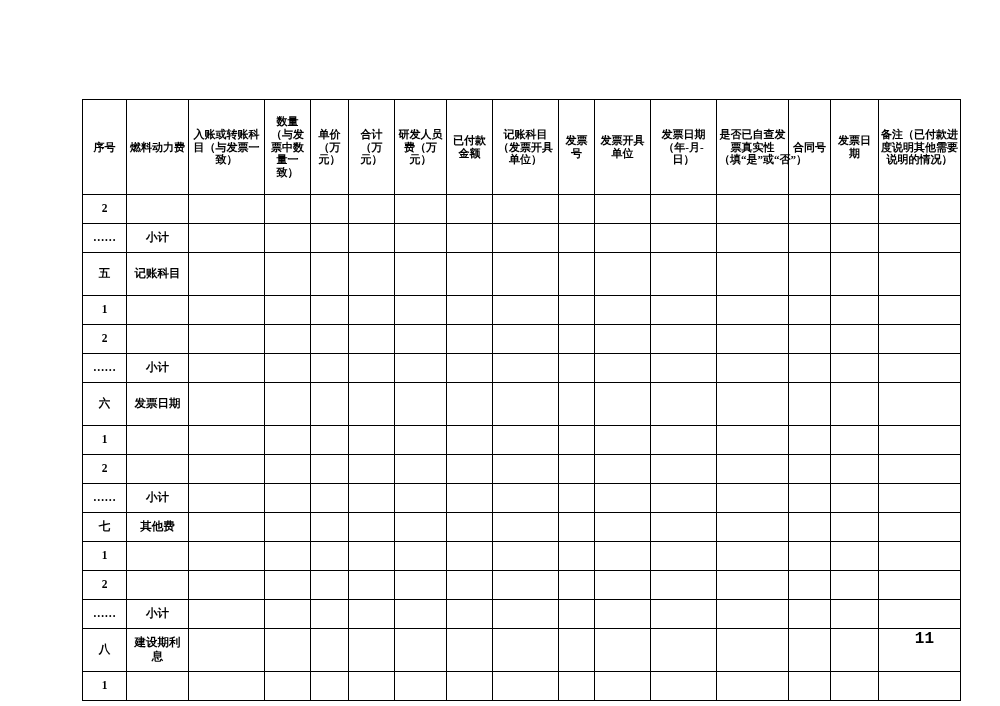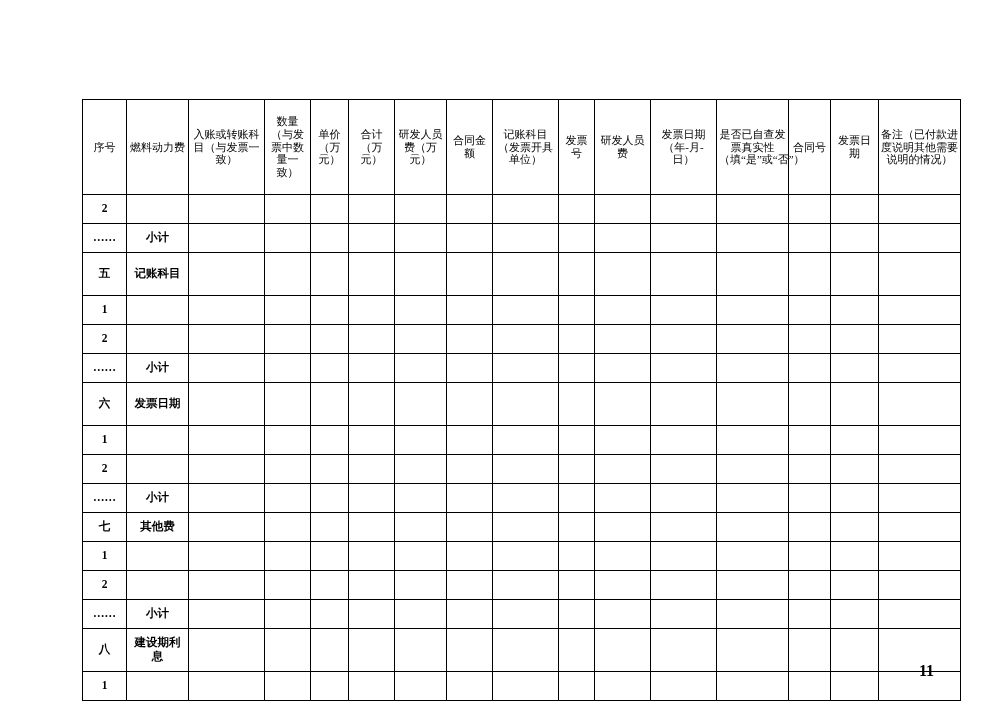--- a/index.html
+++ b/index.html
@@ -39,41 +39,40 @@
     text-align: center;
     vertical-align: middle;
     font-size: 11px;
     line-height: 1.18;
     font-weight: bold;
     word-break: break-all;
   }
   table.doc-table thead th {
     height: 92px;
     font-size: 11px;
-    font-weight: normal;
+    font-weight: bold;
   }
   table.doc-table tbody td {
     height: 26px;
     font-weight: bold;
     font-size: 11.5px;
   }
   table.doc-table tbody tr.tall td {
     height: 40px;
   }
   td.empty-cell {
     font-weight: normal;
   }
   .page-number {
     position: absolute;
     right: 66px;
     top: 630px;
     font-size: 16px;
     font-weight: bold;
-    font-family: Liberation Serif, serif;
-    margin-top: 32px;
+    font-family: Liberation Mono, monospace;
   }
   
   col.c0 { width: 44px; }
   col.c1 { width: 62px; }
   col.c2 { width: 76px; }
   col.c3 { width: 46px; }
   col.c4 { width: 38px; }
   col.c5 { width: 46px; }
   col.c6 { width: 52px; }
   col.c7 { width: 46px; }
@@ -113,24 +112,24 @@
       </colgroup>
       <thead>
         <tr>
           <th>序号</th>
           <th>燃料动力费</th>
           <th>入账或转账科目（与发票一致）</th>
           <th>数量（与发票中数量一致）</th>
           <th>单价（万元）</th>
           <th>合计（万元）</th>
           <th>研发人员费（万元）</th>
-          <th>合同金额</th>
+          <th>已付款金额</th>
           <th>记账科目（发票开具单位）</th>
           <th>发票号</th>
-          <th>研发人员费</th>
+          <th>发票开具单位</th>
           <th>发票日期（年-月-日）</th>
           <th>是否已自查发票真实性（填“是”或“否”）</th>
           <th>合同号</th>
           <th>发票日期</th>
           <th>备注（已付款进度说明其他需要说明的情况）</th>
         </tr>
       </thead>
       <tbody id="table-body">
           <tr>
             <td>2</td>

